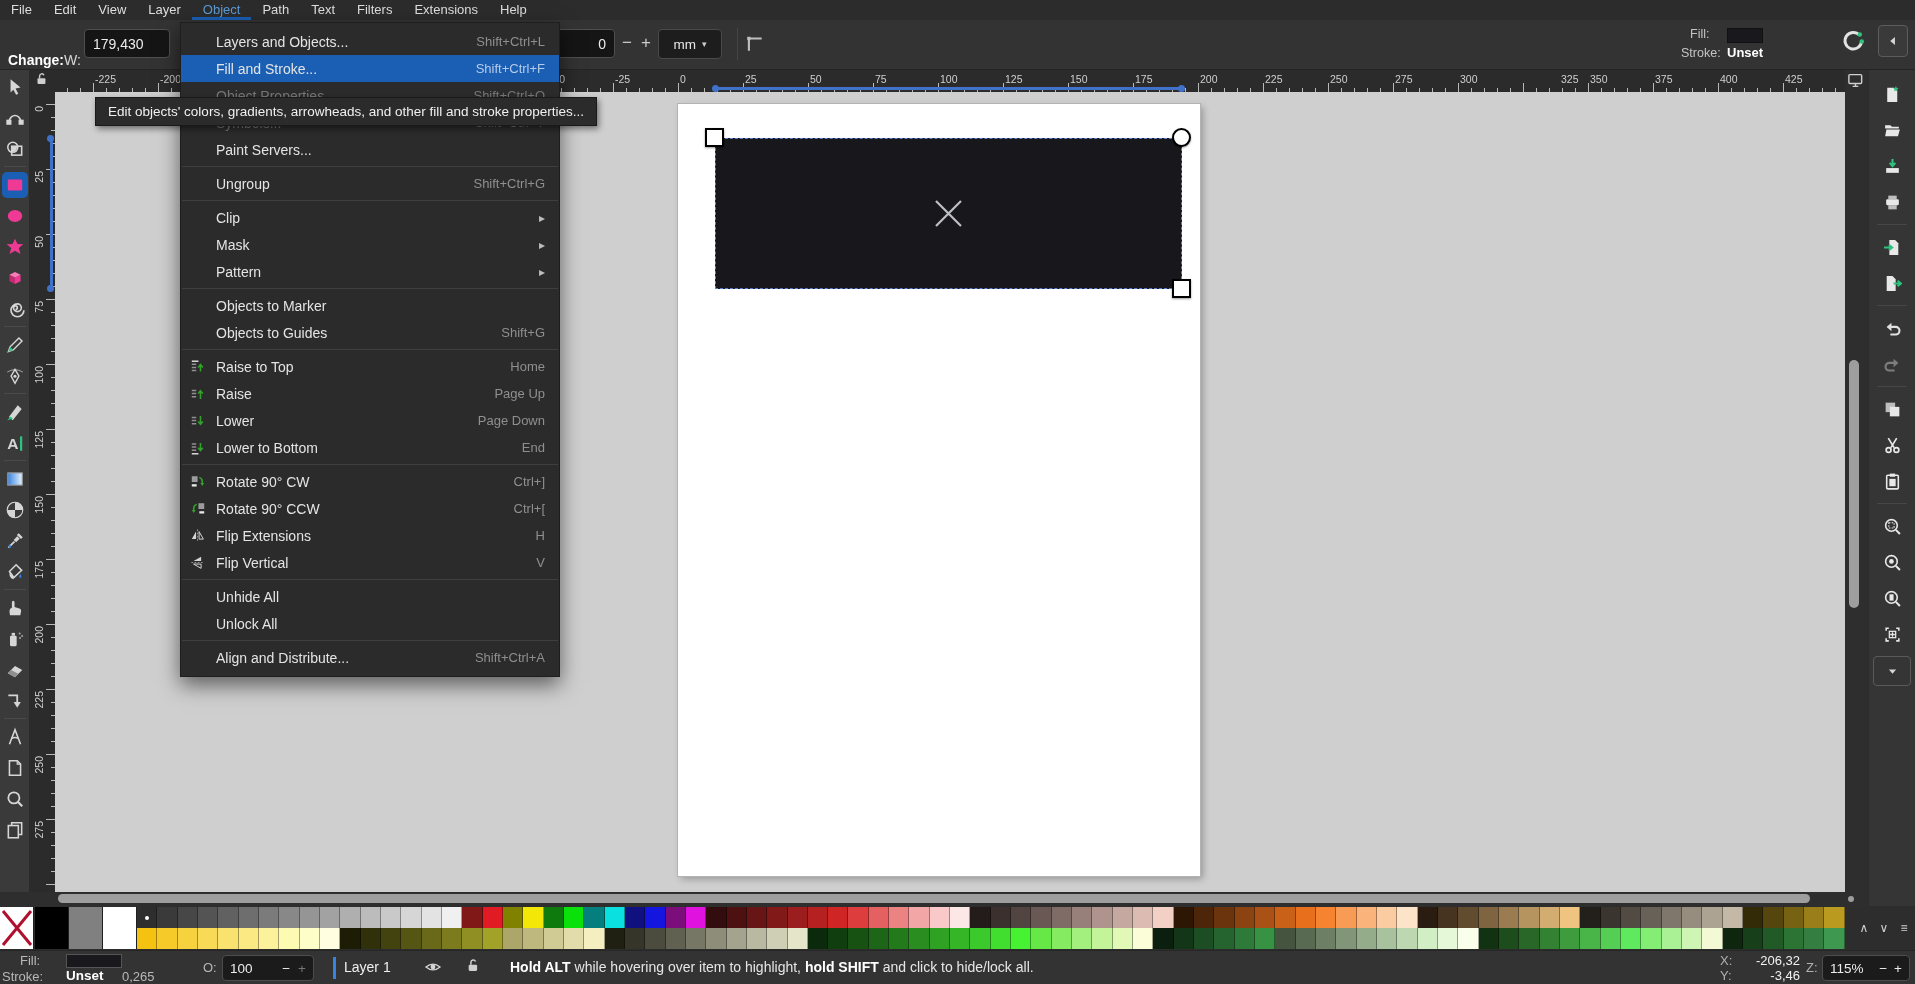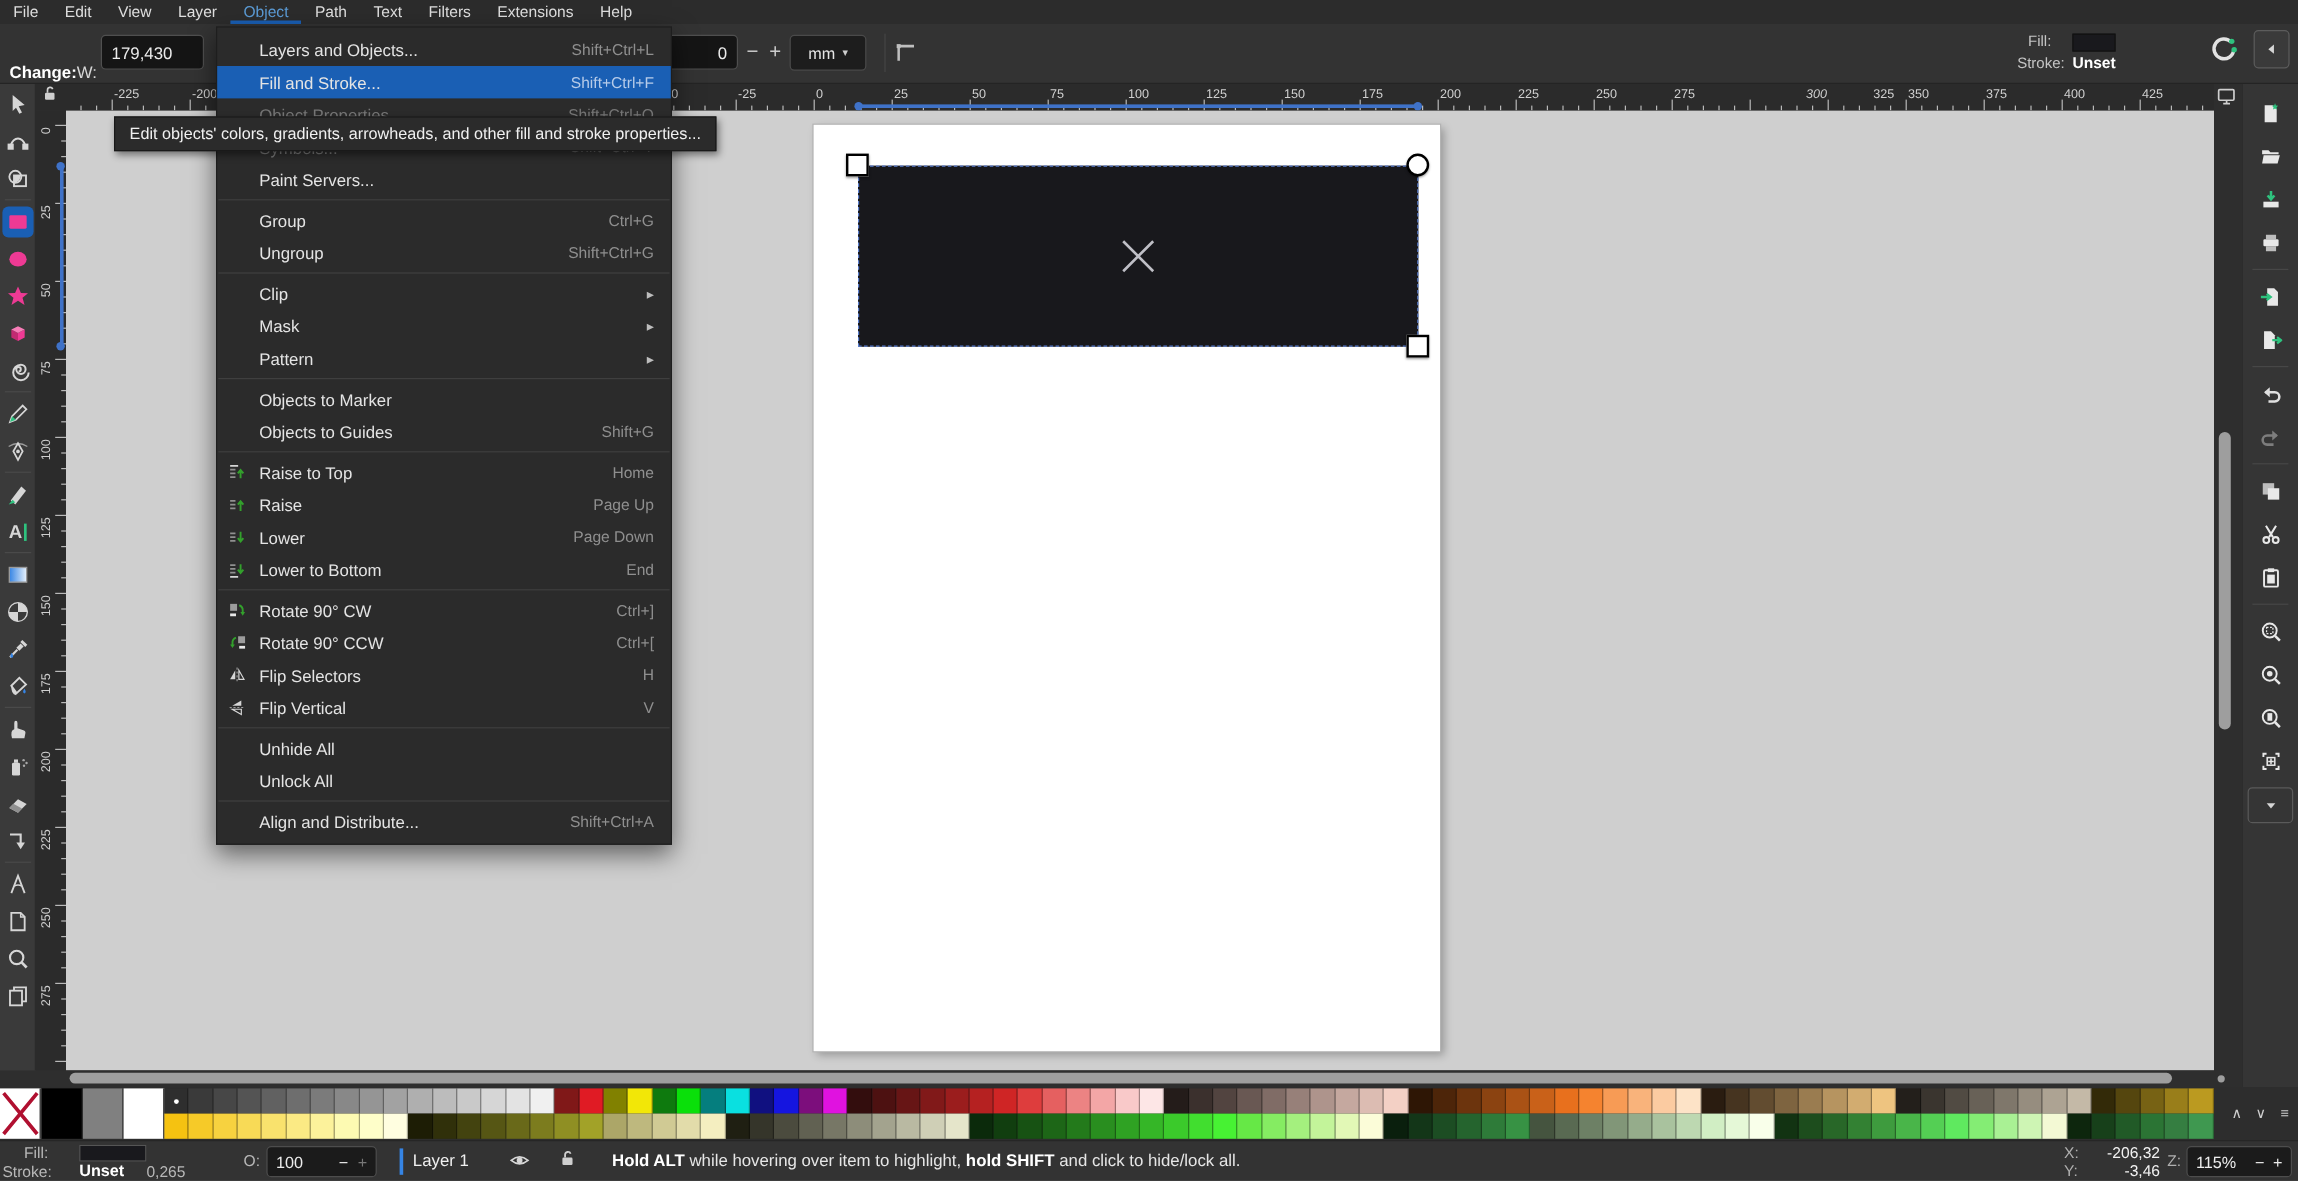--- a/index.html
+++ b/index.html
@@ -459,21 +459,21 @@
     <div class="htick small" style="left: 1299px;"></div>
     <div class="htick small" style="left: 1312px;"></div>
     <div class="htick small" style="left: 1325px;"></div>
     <div class="htick big" style="left: 1338px;"></div>
     <span class="hlab" style="left: 1340px;">275</span>
     <div class="htick small" style="left: 1351px;"></div>
     <div class="htick small" style="left: 1364px;"></div>
     <div class="htick small" style="left: 1377px;"></div>
     <div class="htick small" style="left: 1390px;"></div>
     <div class="htick big" style="left: 1403px;"></div>
-    <span class="hlab" style="left: 1450px; font-style: italic;">300</span>
+    <span class="hlab" style="left: 1405px;">300</span>
     <div class="htick small" style="left: 1416px;"></div>
     <div class="htick small" style="left: 1429px;"></div>
     <div class="htick small" style="left: 1442px;"></div>
     <div class="htick small" style="left: 1455px;"></div>
     <div class="htick big" style="left: 1468px;"></div>
     <span class="hlab" style="left: 1470px; margin-left: 36px;">325</span>
     <div class="htick small" style="left: 1481px;"></div>
     <div class="htick small" style="left: 1494px;"></div>
     <div class="htick small" style="left: 1507px;"></div>
     <div class="htick small" style="left: 1520px;"></div>
@@ -733,25 +733,20 @@
       <span class="sc">Shift+Ctrl+Y</span>
     </div>
     <div class="mi">
       <span class="ico"></span>
       <span class="lbl">Paint Servers...</span>
       <span class="sc"></span>
     </div>
     <div class="msep"></div>
     <div class="mi">
       <span class="ico"></span>
-      <span class="lbl">Group</span>
-      <span class="sc">Ctrl+G</span>
-    </div>
-    <div class="mi">
-      <span class="ico"></span>
       <span class="lbl">Ungroup</span>
       <span class="sc">Shift+Ctrl+G</span>
     </div>
     <div class="msep"></div>
     <div class="mi">
       <span class="ico"></span>
       <span class="lbl">Clip</span>
       <span class="sub">▸</span>
     </div>
     <div class="mi">
@@ -844,21 +839,21 @@
       <span class="sc">Ctrl+[</span>
     </div>
     <div class="mi">
       <span class="ico">
         <svg width="16" height="16" viewBox="0 0 18 18">
           <path d="M8.5 1.5 V15" stroke="#9a9a9a" stroke-width="1.1" stroke-dasharray="2 1.6"></path>
           <path d="M6.8 4 V12.5 L2 12.5 Z" fill="#d6d6d6"></path>
           <path d="M10.2 4 V12.5 L15 12.5 Z" fill="none" stroke="#d6d6d6" stroke-width="1.1"></path>
         </svg>
       </span>
-      <span class="lbl">Flip Selectors</span>
+      <span class="lbl">Flip Extensions</span>
       <span class="sc">H</span>
     </div>
     <div class="mi">
       <span class="ico">
         <svg width="16" height="16" viewBox="0 0 18 18">
           <path d="M1.5 8.5 H15" stroke="#9a9a9a" stroke-width="1.1" stroke-dasharray="2 1.6"></path>
           <path d="M4 6.8 H12.5 L12.5 2 Z" fill="#d6d6d6"></path>
           <path d="M4 10.2 H12.5 L12.5 15 Z" fill="none" stroke="#d6d6d6" stroke-width="1.1"></path>
         </svg>
       </span>

